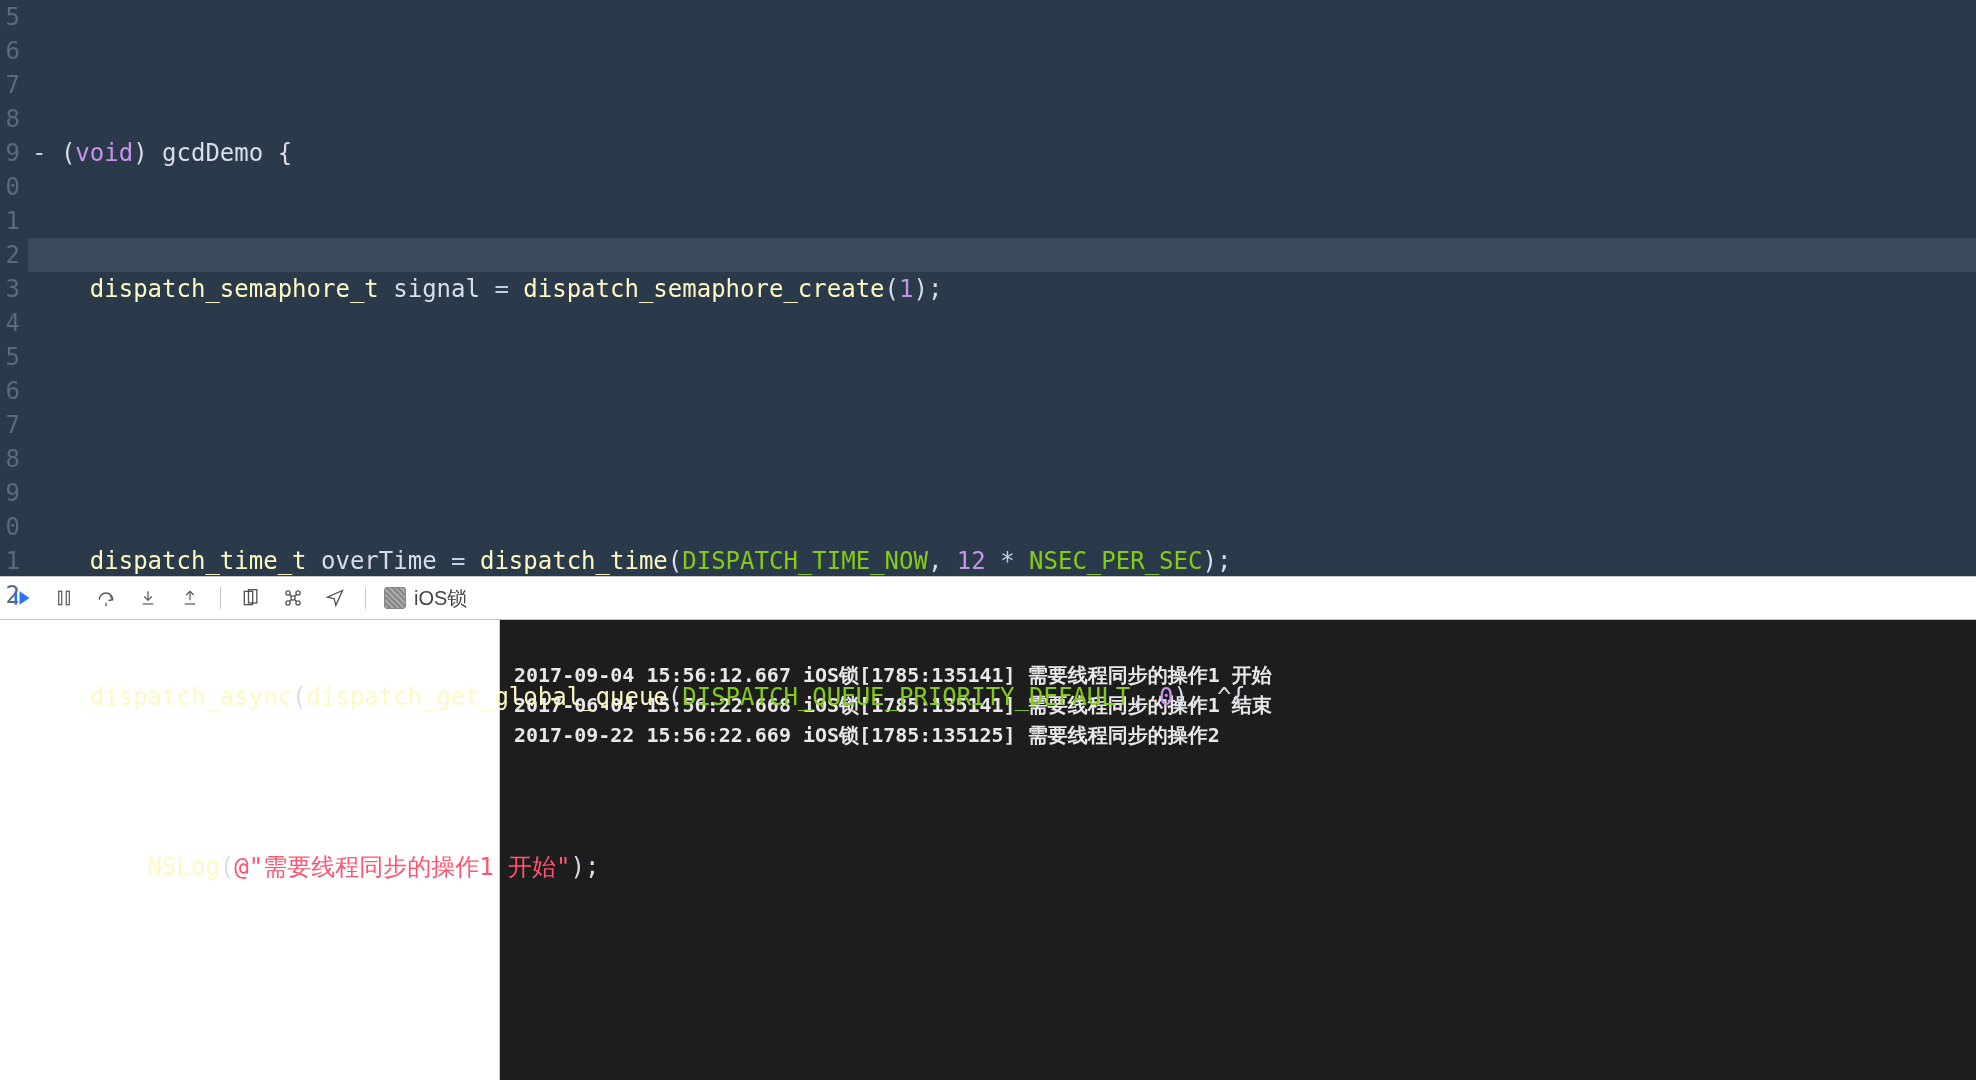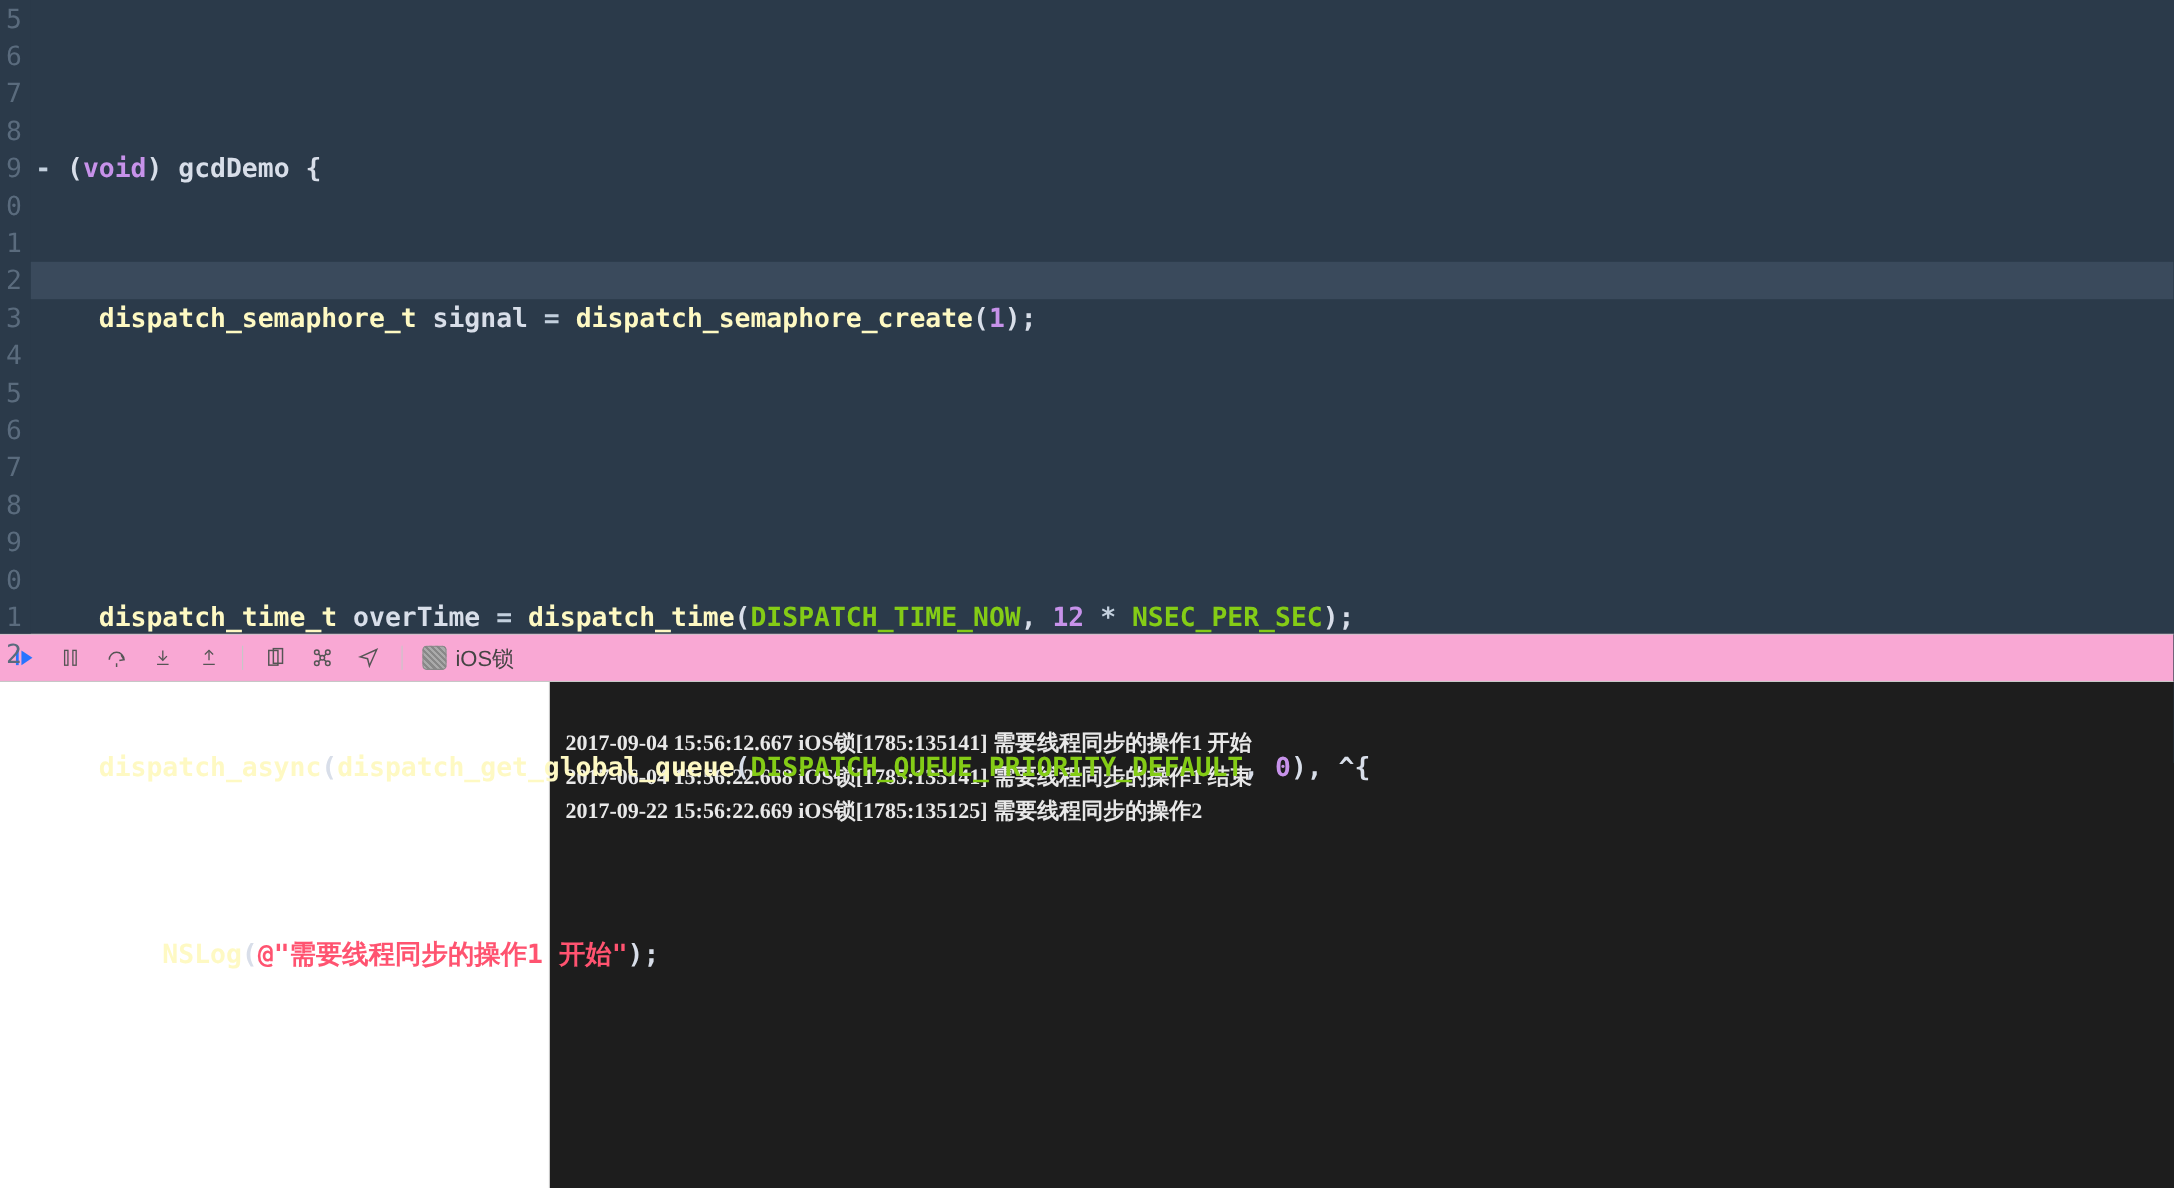--- a/index.html
+++ b/index.html
@@ -30,42 +30,42 @@
     padding-right: 8px;
     user-select: none;
   }
   .gutter div { height: 34px; }
   .code {
     flex: 1;
     white-space: pre;
     padding-left: 4px;
     position: relative;
   }
-  .codeline { height: 34px; position: relative; font-weight: bold; }
+  .codeline { height: 34px; position: relative; }
   .hl-line {
     position: absolute;
     left: 0; right: 0;
     background: #3a4a5c;
     height: 34px;
     top: 238px;
     z-index: 0;
   }
   .codeline span { position: relative; z-index: 1; }
   .k-type   { color: #c792ea; }
   .k-call   { color: #fef9c3; }
   .k-const  { color: #84cc16; }
   .k-num    { color: #c792ea; }
   .k-str    { color: #ff5370; }
   .k-op     { color: #c3d0de; }
   .k-plain  { color: #d8dee9; }
   .k-param  { color: #d8dee9; }
 
   .debugbar {
     height: 44px;
-    background: #f9a8d4;
+    background: #ffffff;
     border-top: 1px solid #c7c7c7;
     border-bottom: 1px solid #c7c7c7;
     display: flex;
     align-items: center;
     padding: 11px 10px;
     gap: 18px;
   }
   .debugbar .ico {
     width: 24px; height: 24px;
     display: inline-flex;
@@ -103,21 +103,21 @@
   .console {
     flex: 1;
     background: #1d1d1d;
     color: #e8e8e8;
     font-family: "Menlo", "SF Mono", monospace;
     font-size: 20px;
     line-height: 30px;
     padding: 10px 14px;
     white-space: pre;
   }
-  .console .bold { font-weight: bold; font-family: Liberation Serif, serif; }
+  .console .bold { font-weight: bold; }
 </style>
 </head>
 <body>
 
 <div class="editor">
   <div class="gutter">
     <div>5</div>
       <div>6</div>
       <div>7</div>
       <div>8</div>

